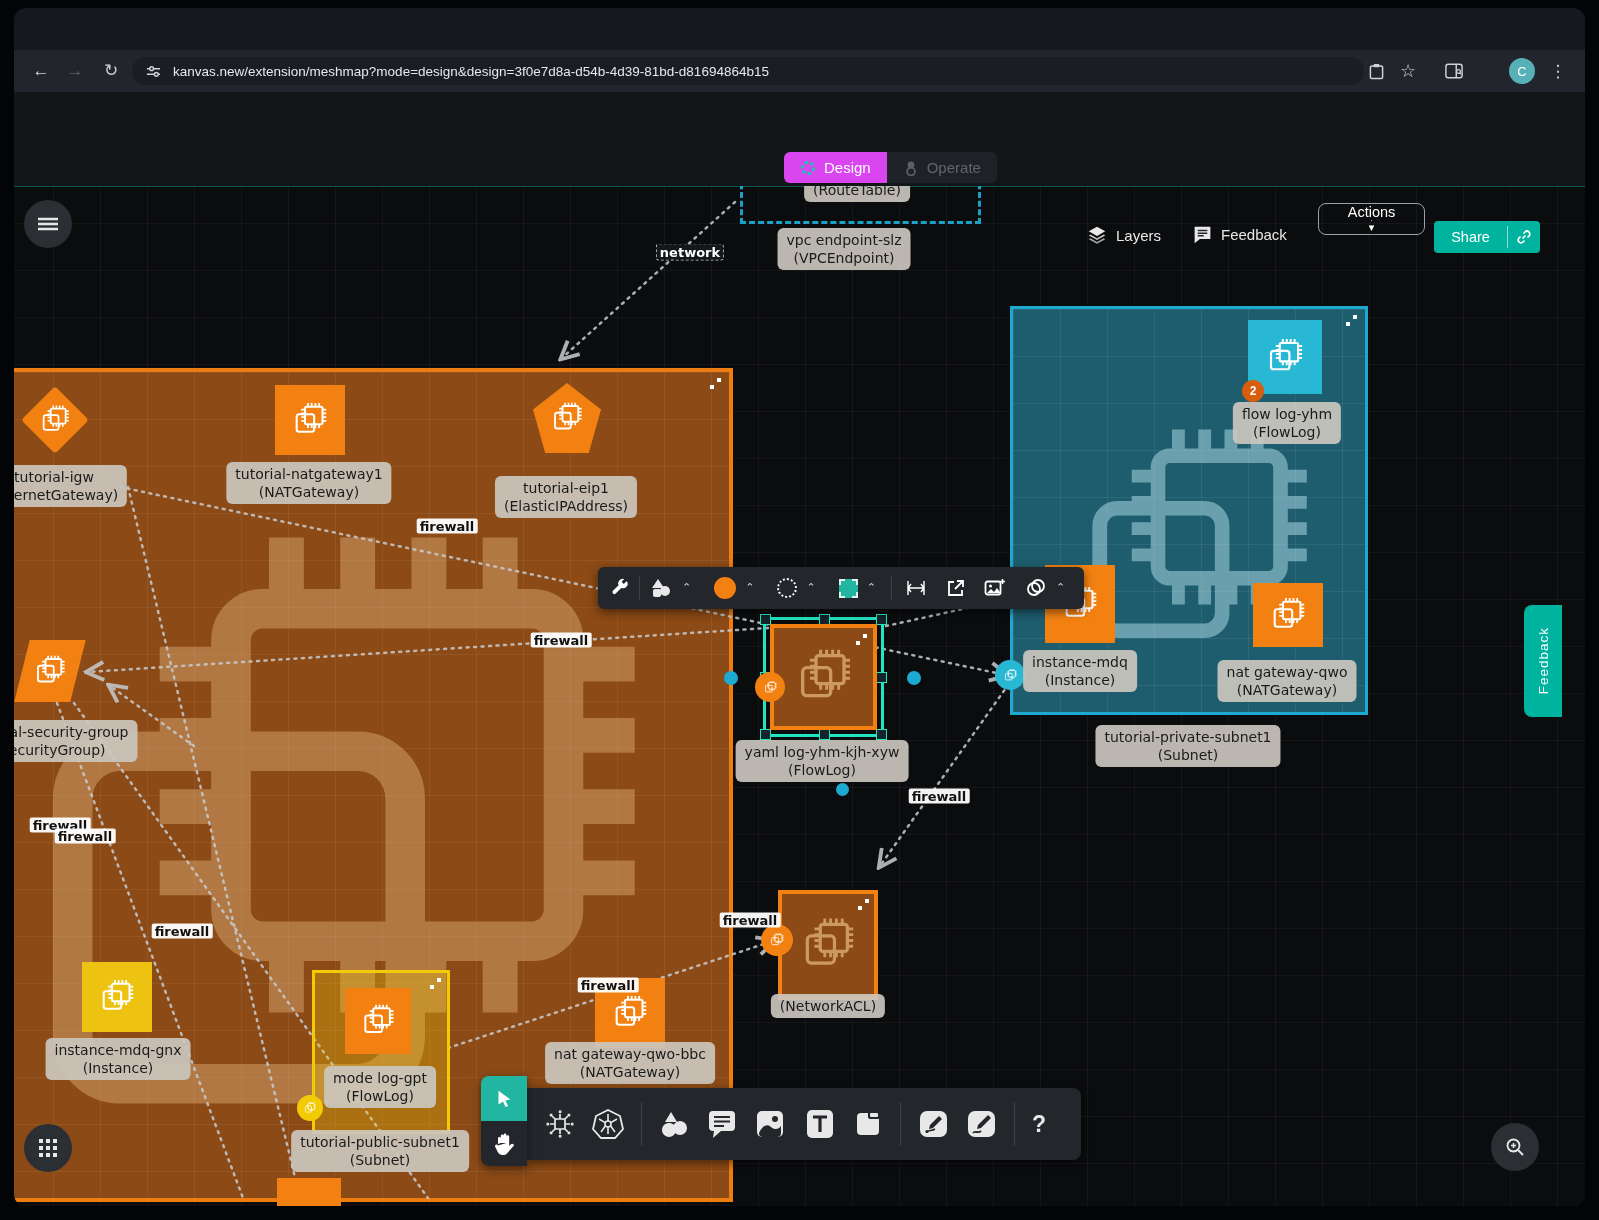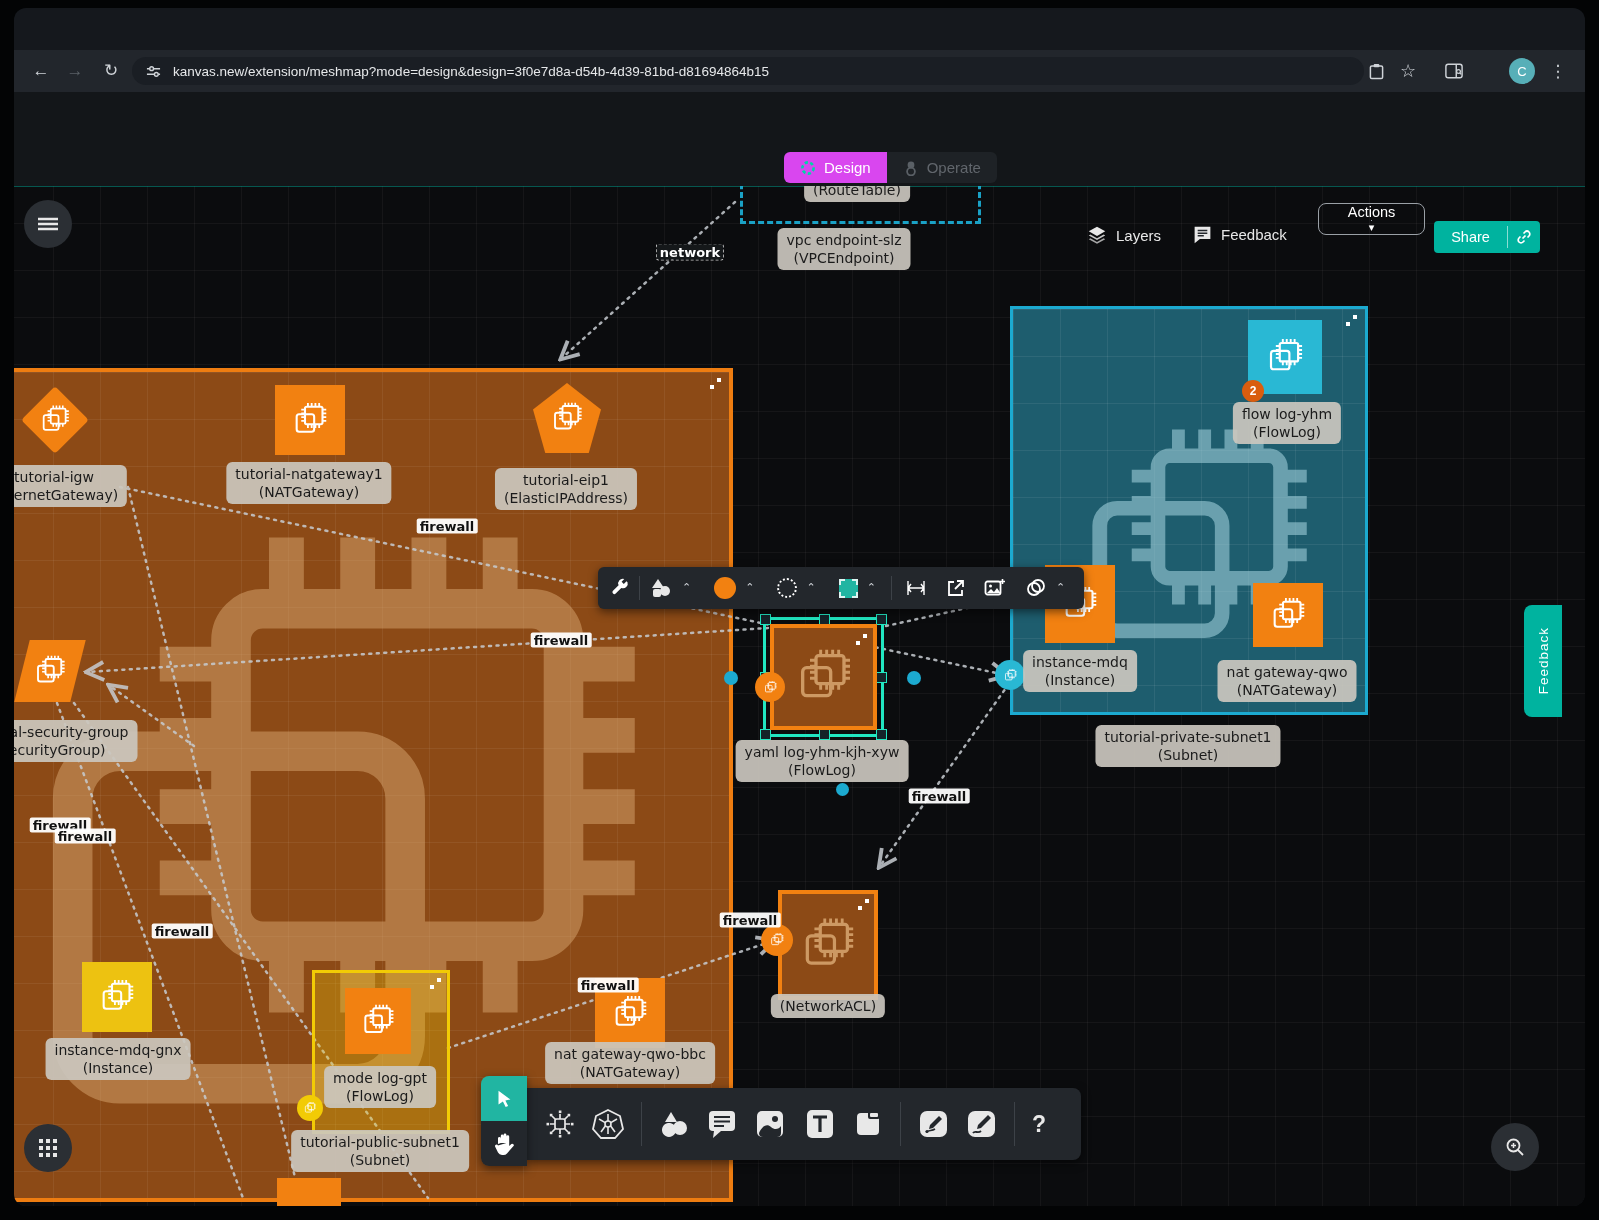--- a/index.html
+++ b/index.html
@@ -342,21 +342,21 @@
     <div class="nlabel" style="left:295px;top:276px">
           <span style="display:block">tutorial-natgateway1</span>
           <span style="display:block">(NATGateway)</span>
         </div>
 
     <div class="node" style="left:519px;top:197px;width:68px;height:70px;background:#f28111;clip-path:polygon(50% 0,100% 38%,82% 100%,18% 100%,0 38%)">
       <svg style="color:#fff" width="36" height="36" viewBox="0 0 48 48">
             <use href="#chip"></use>
           </svg>
     </div>
-    <div class="nlabel" style="left:552px;top:282px">
+    <div class="nlabel" style="left:552px;top:290px">
           <span style="display:block">tutorial-eip1</span>
           <span style="display:block">(ElasticIPAddress)</span>
         </div>
 
     <div class="node" style="left:8px;top:454px;width:56px;height:62px;background:#f28111;transform:skewX(-14deg)">
       <svg style="transform:skewX(14deg);color:#fff" width="36" height="36" viewBox="0 0 48 48">
             <use href="#chip"></use>
           </svg>
     </div>
     <div class="nlabel" style="left:36px;top:534px">

